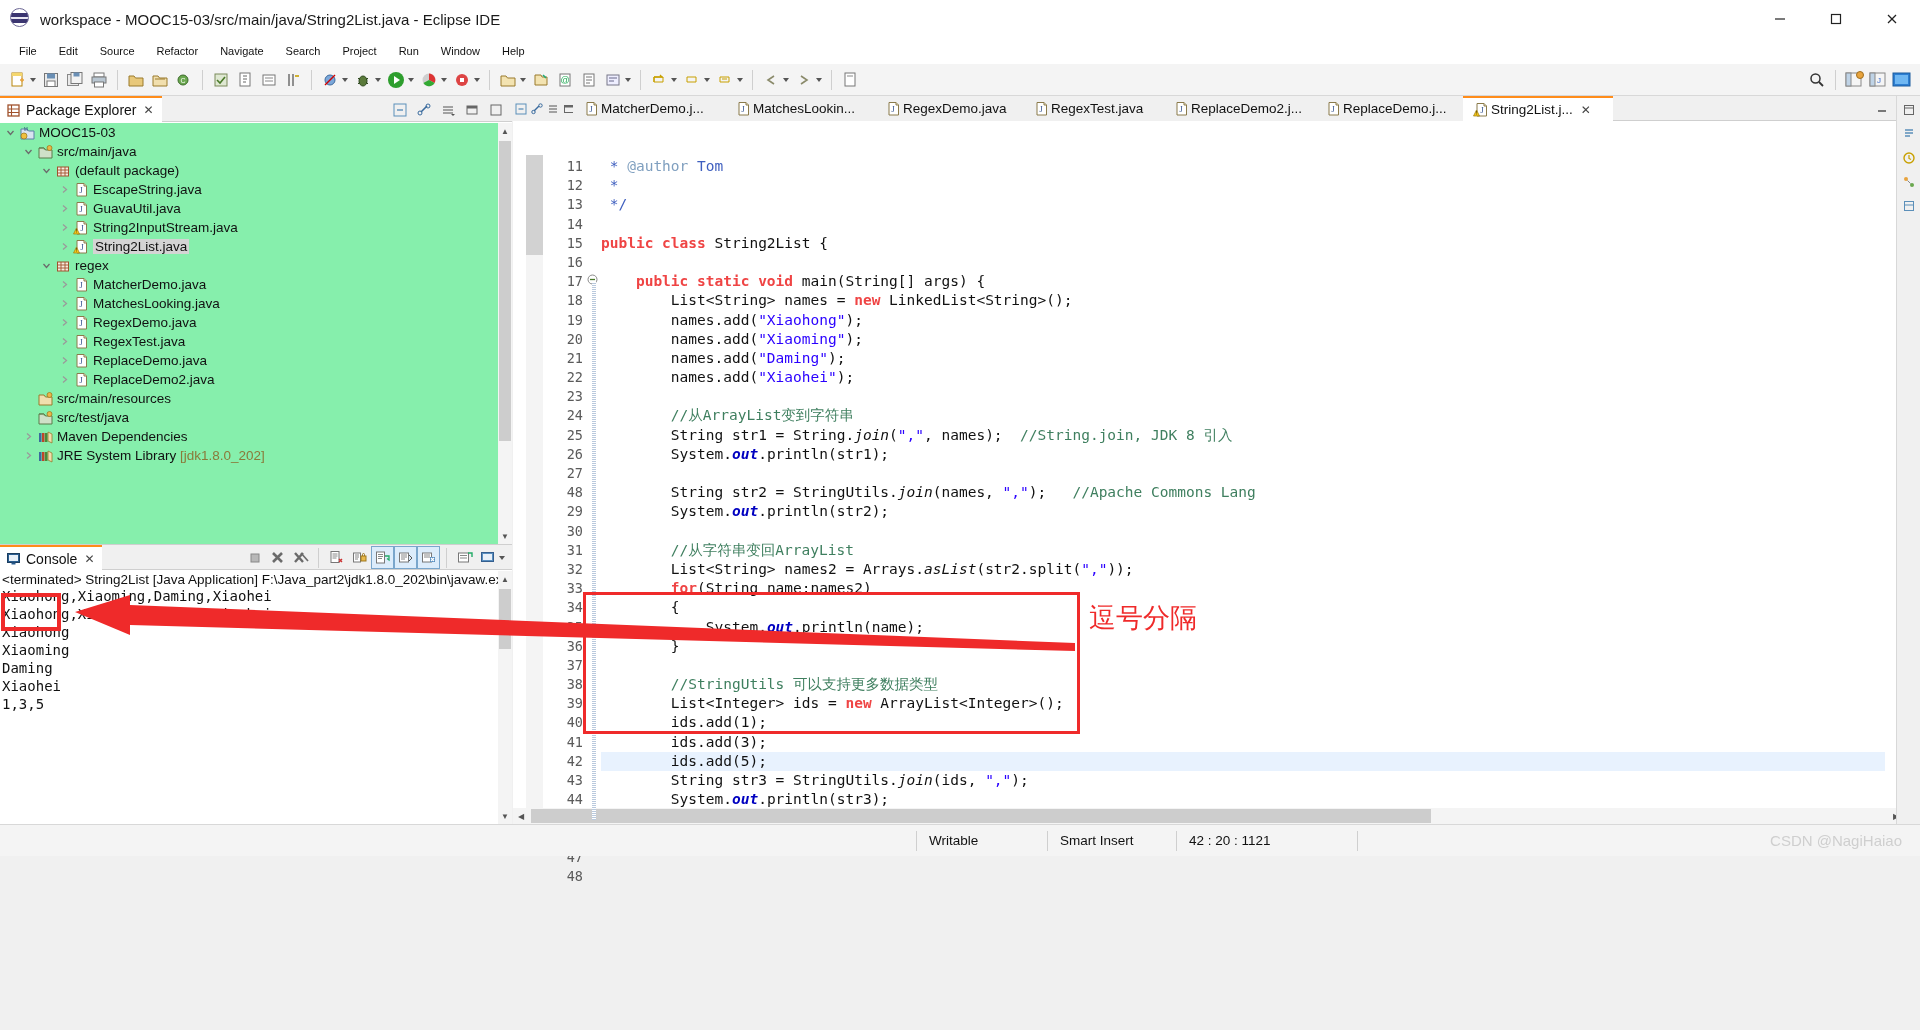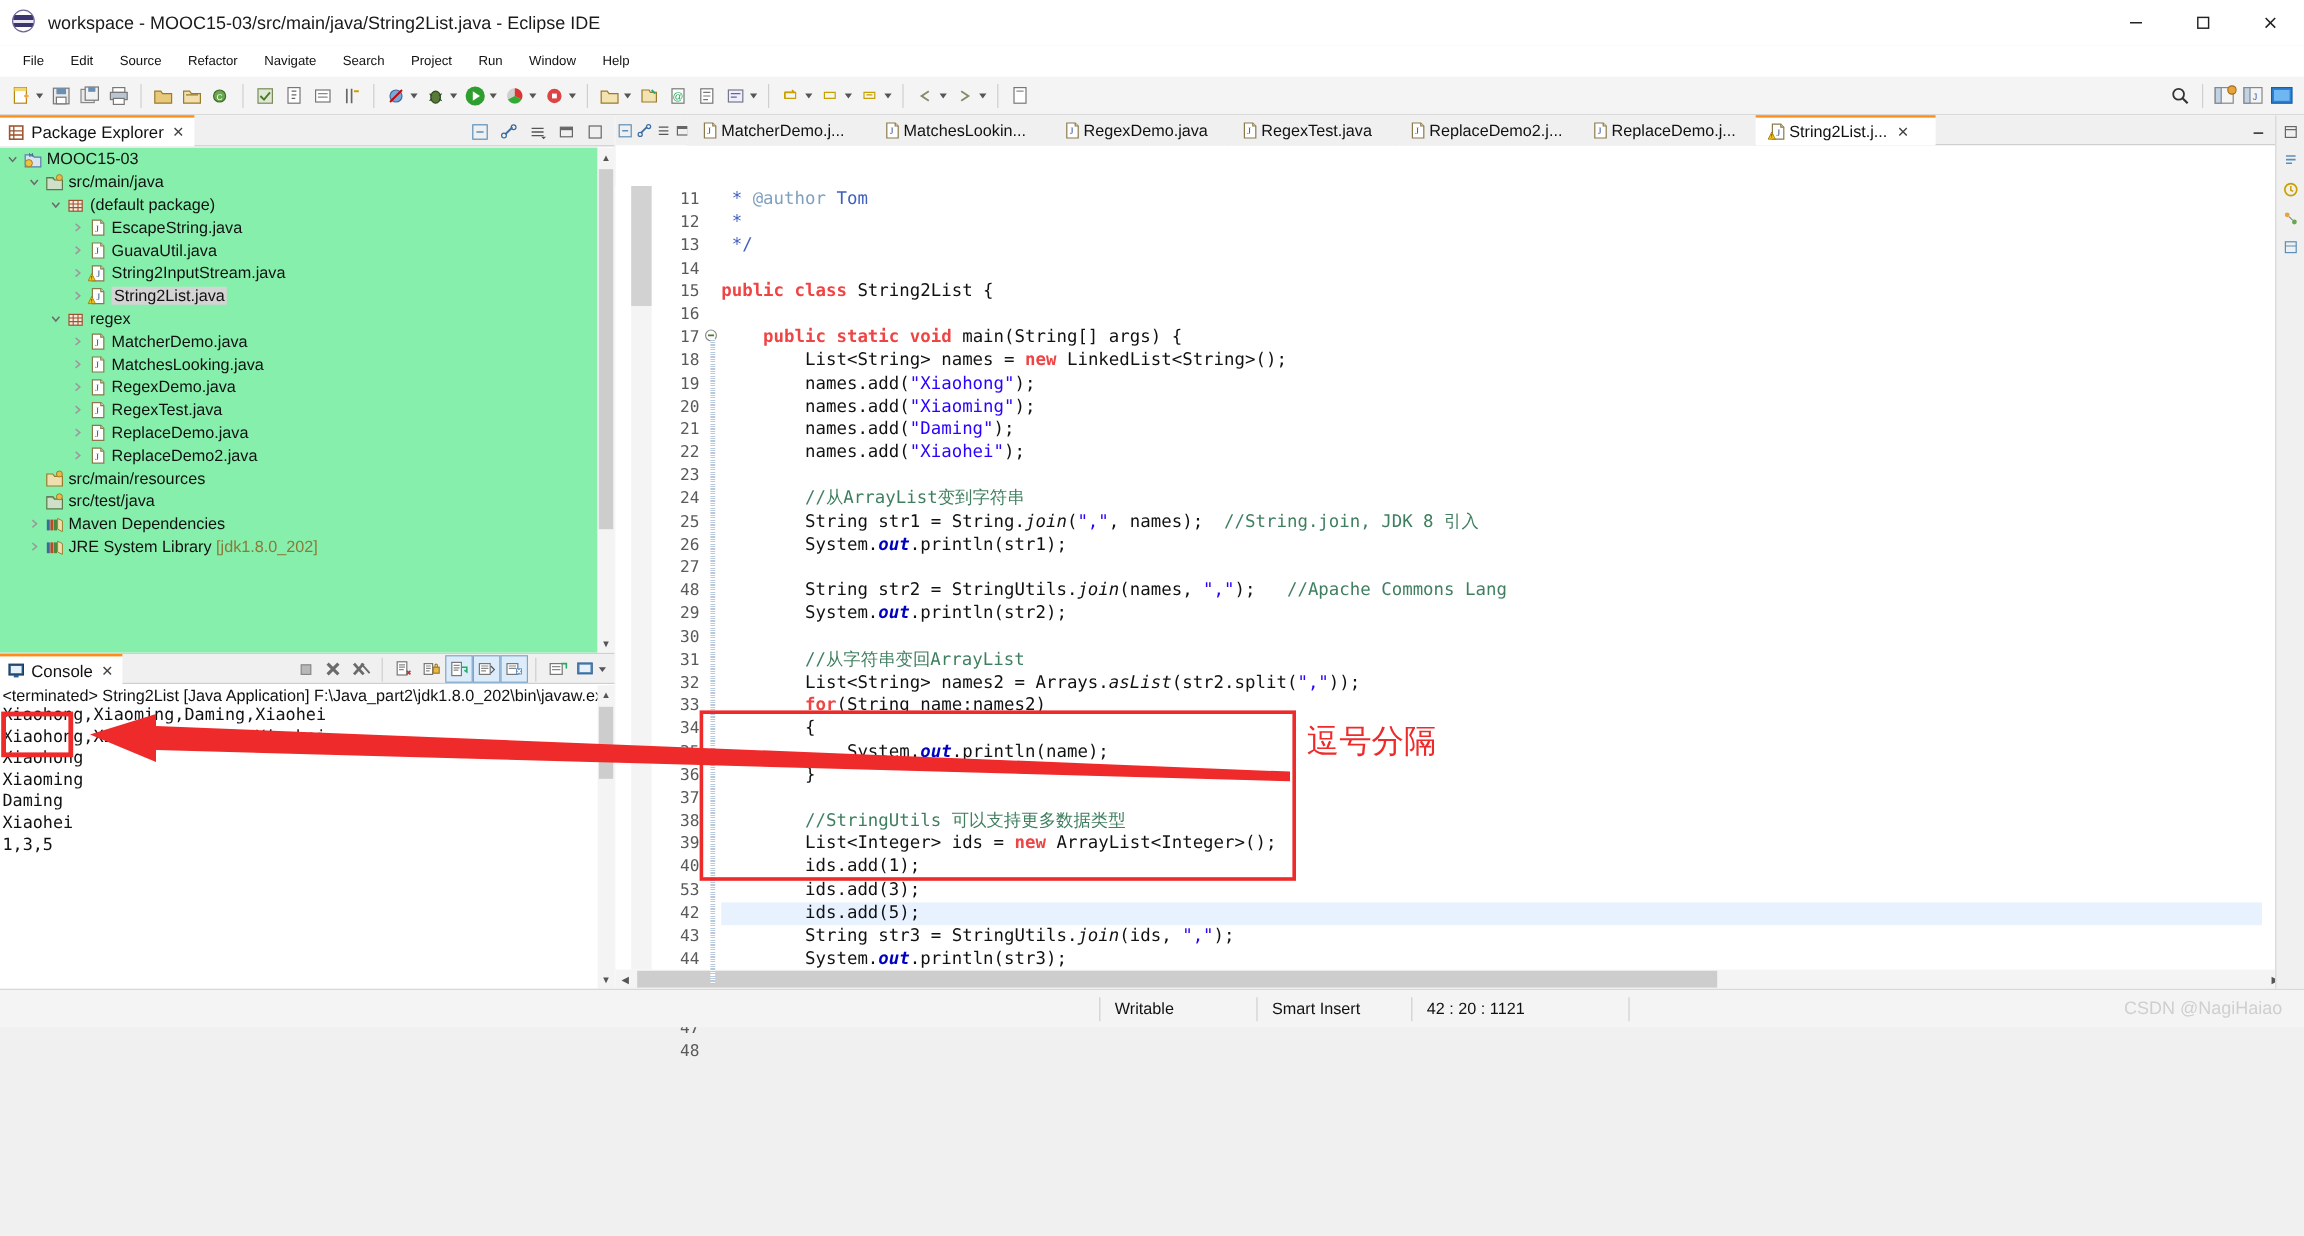--- a/index.html
+++ b/index.html
@@ -984,21 +984,21 @@
           <div class="cl">31</div>
           <div class="cl">32</div>
           <div class="cl">33</div>
           <div class="cl">34</div>
           <div class="cl">35</div>
           <div class="cl">36</div>
           <div class="cl">37</div>
           <div class="cl">38</div>
           <div class="cl">39</div>
           <div class="cl">40</div>
-          <div class="cl">53</div>
+          <div class="cl">41</div>
           <div class="cl">42</div>
           <div class="cl">43</div>
           <div class="cl">44</div>
           <div class="cl">45</div>
           <div class="cl">46</div>
           <div class="cl">47</div>
           <div class="cl">48</div>
         </div>
       <div class="foldcol" id="foldcol">
           <div class="cl"></div>

